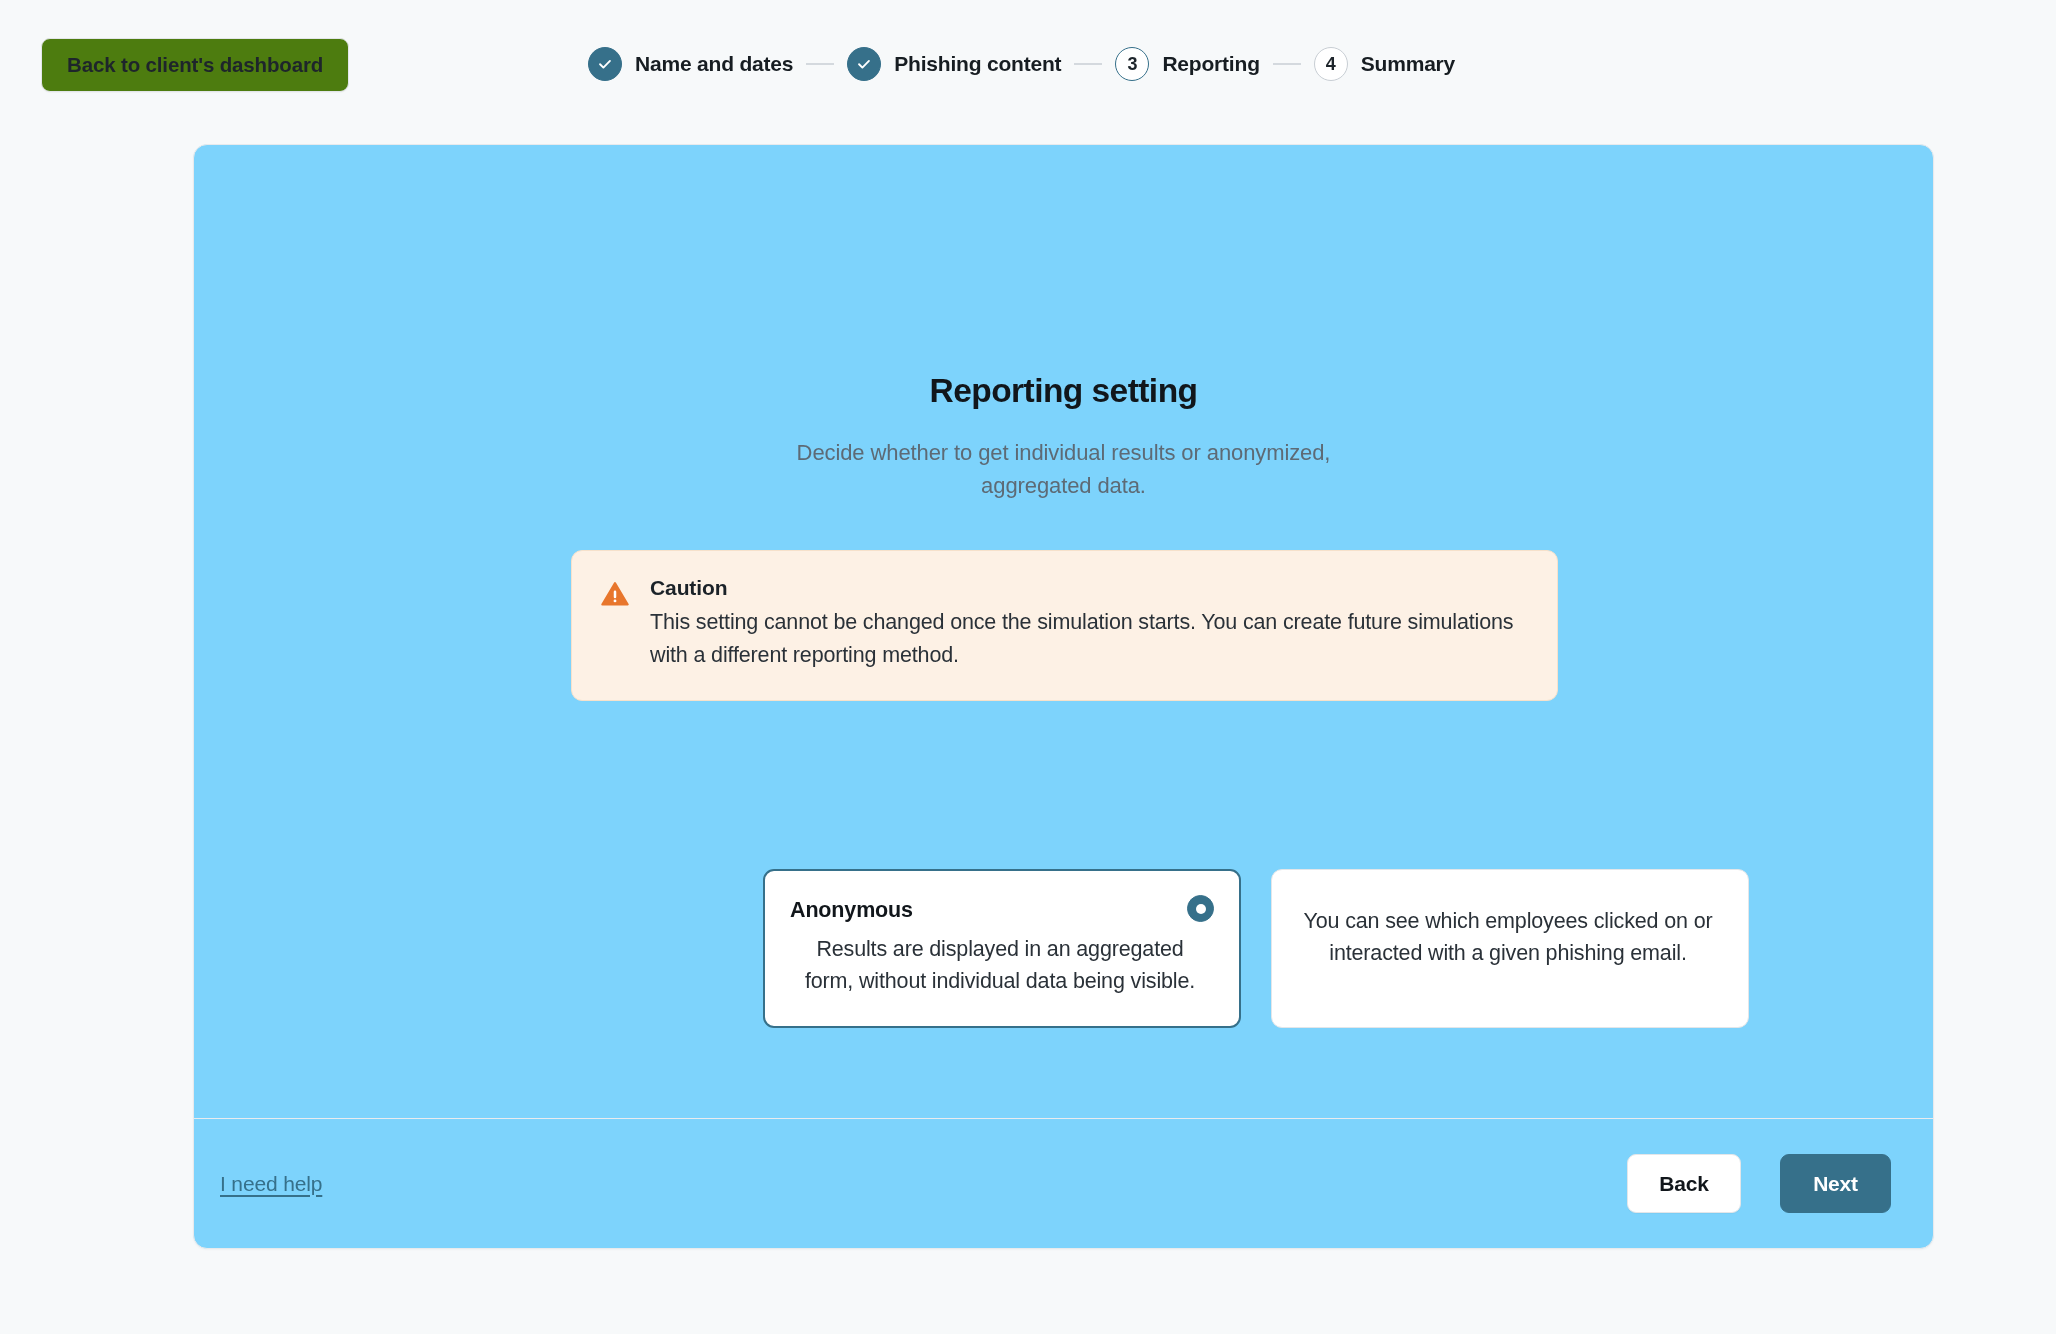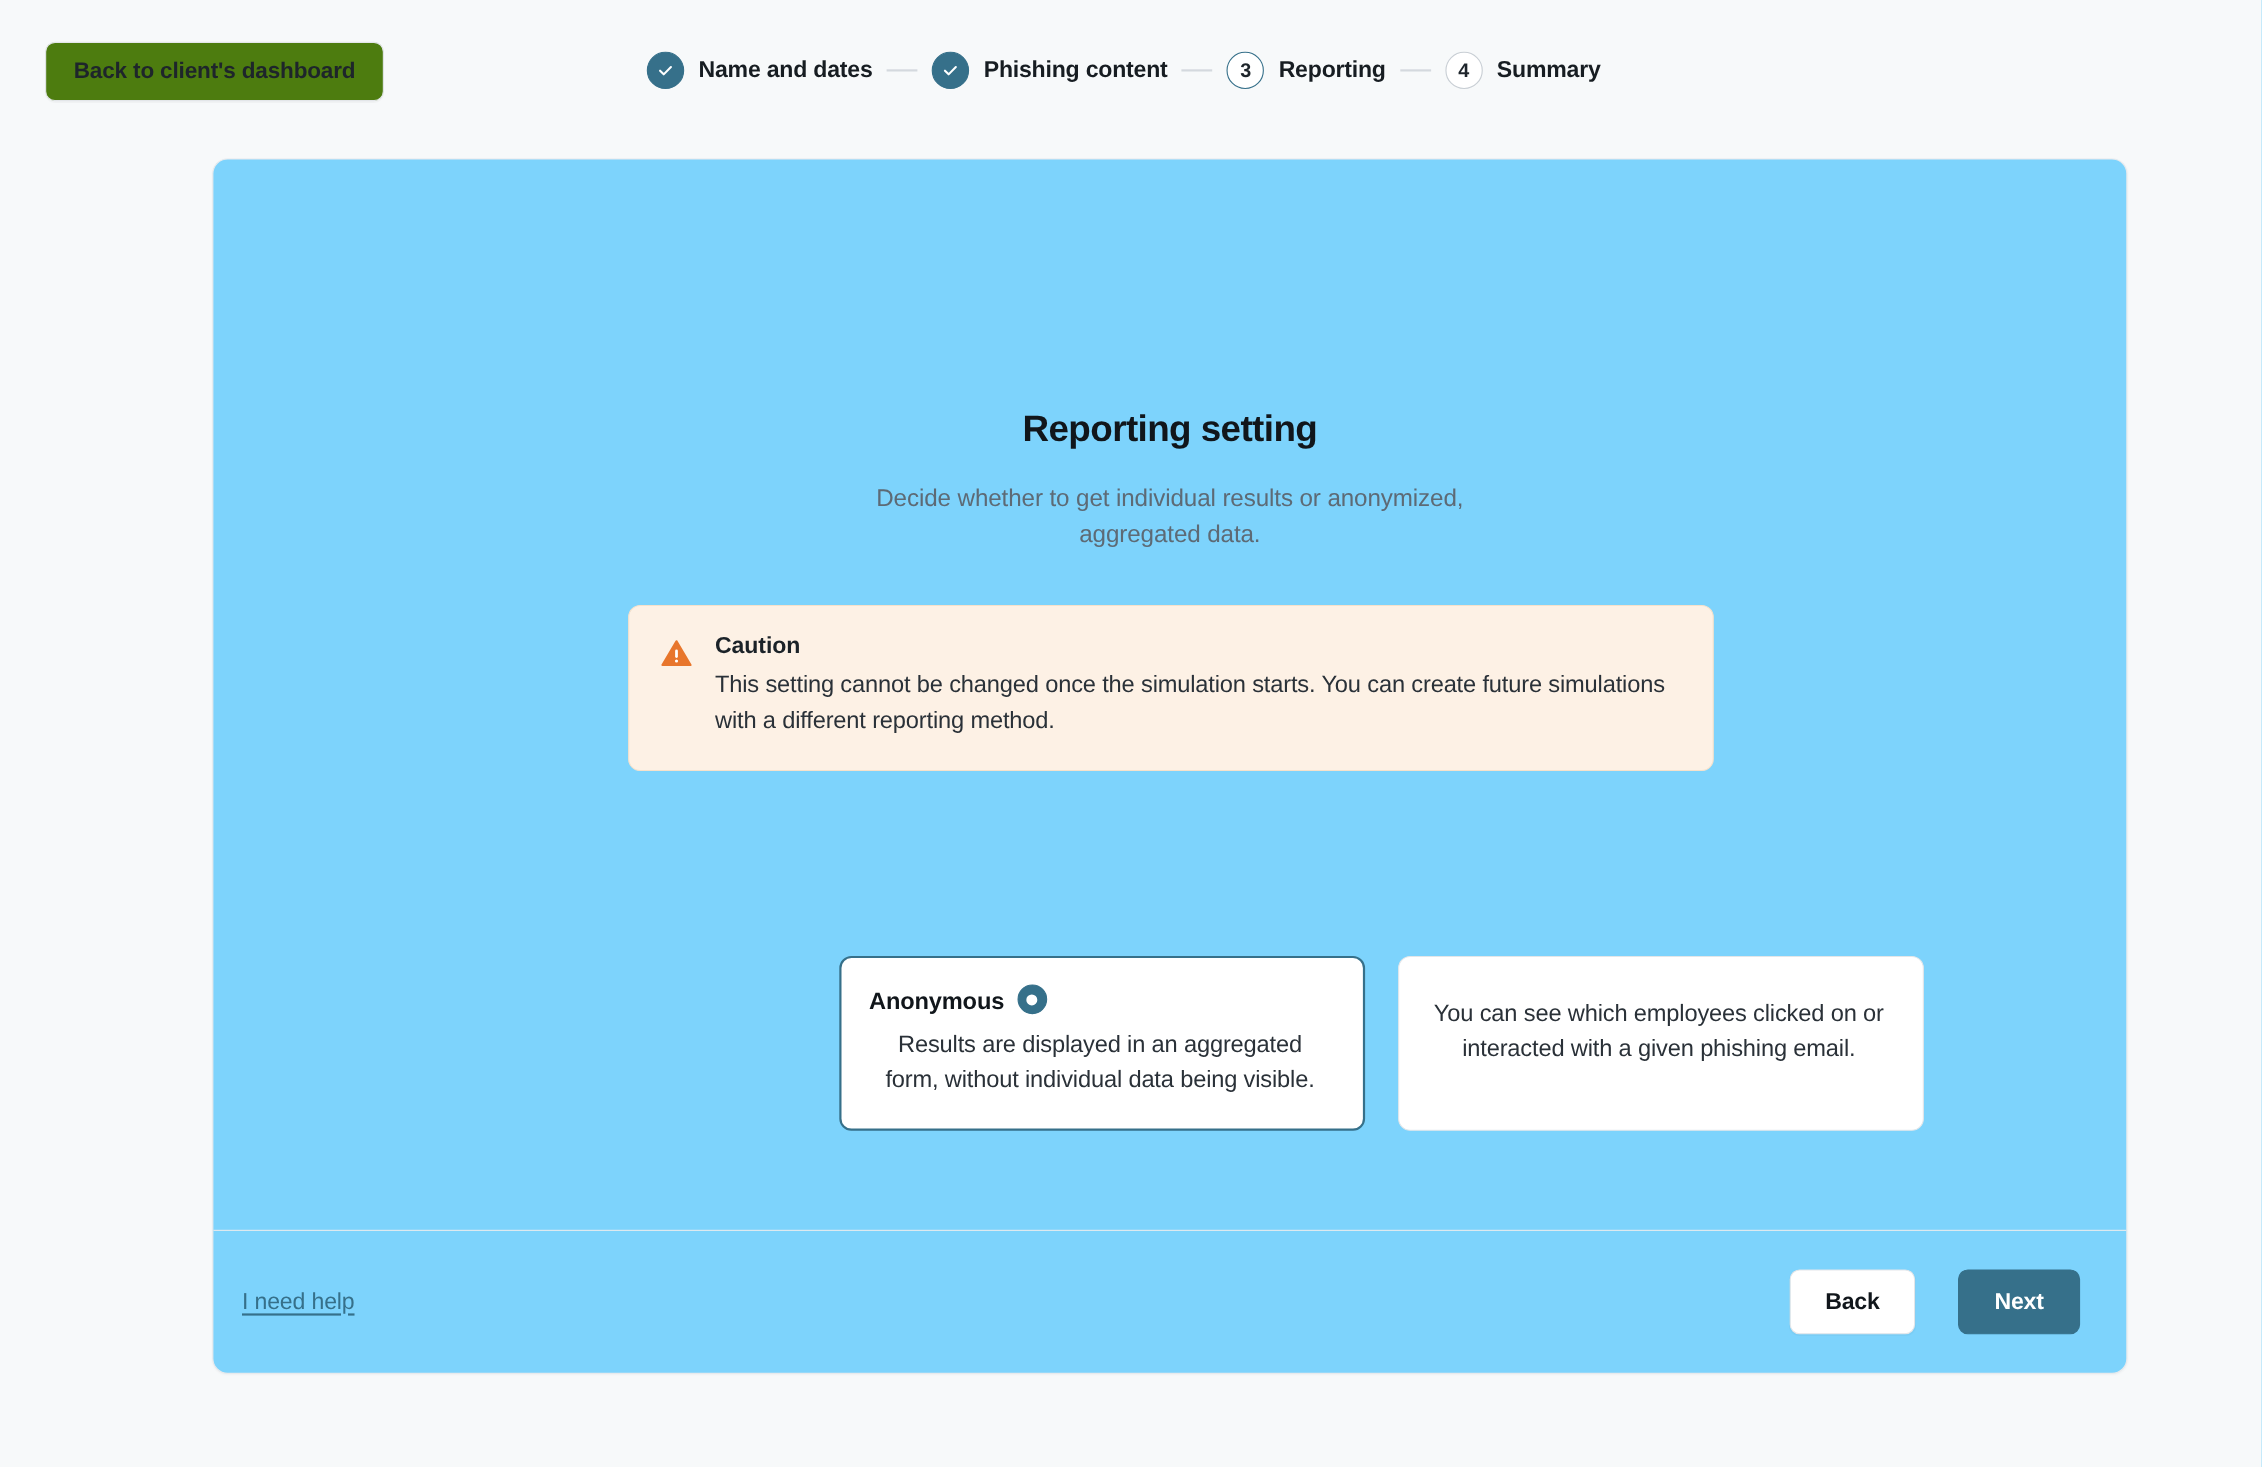--- a/index.html
+++ b/index.html
@@ -203,20 +203,21 @@
     cursor: pointer;
     position: relative;
   }
   .option-card.selected {
     border: 2px solid #36708a;
     padding: 25px 25px 29px 25px;
   }
   .option-head {
     display: flex;
     align-items: flex-start;
+    justify-content: space-between;
     gap: 12px;
   }
   .option-title {
     font-size: 21.5px;
     font-weight: 700;
     color: #11161b;
     letter-spacing: -0.15px;
     line-height: 28px;
   }
   .radio {

